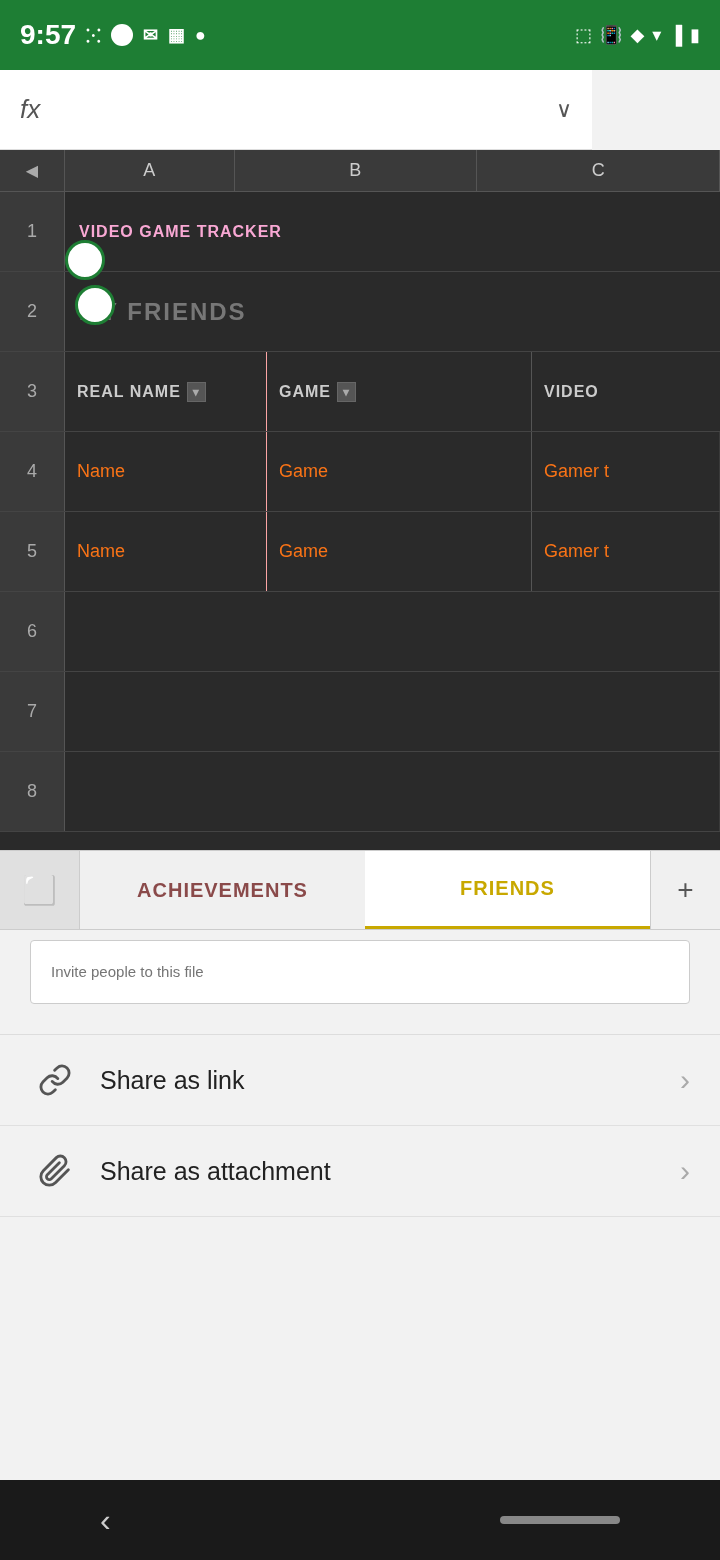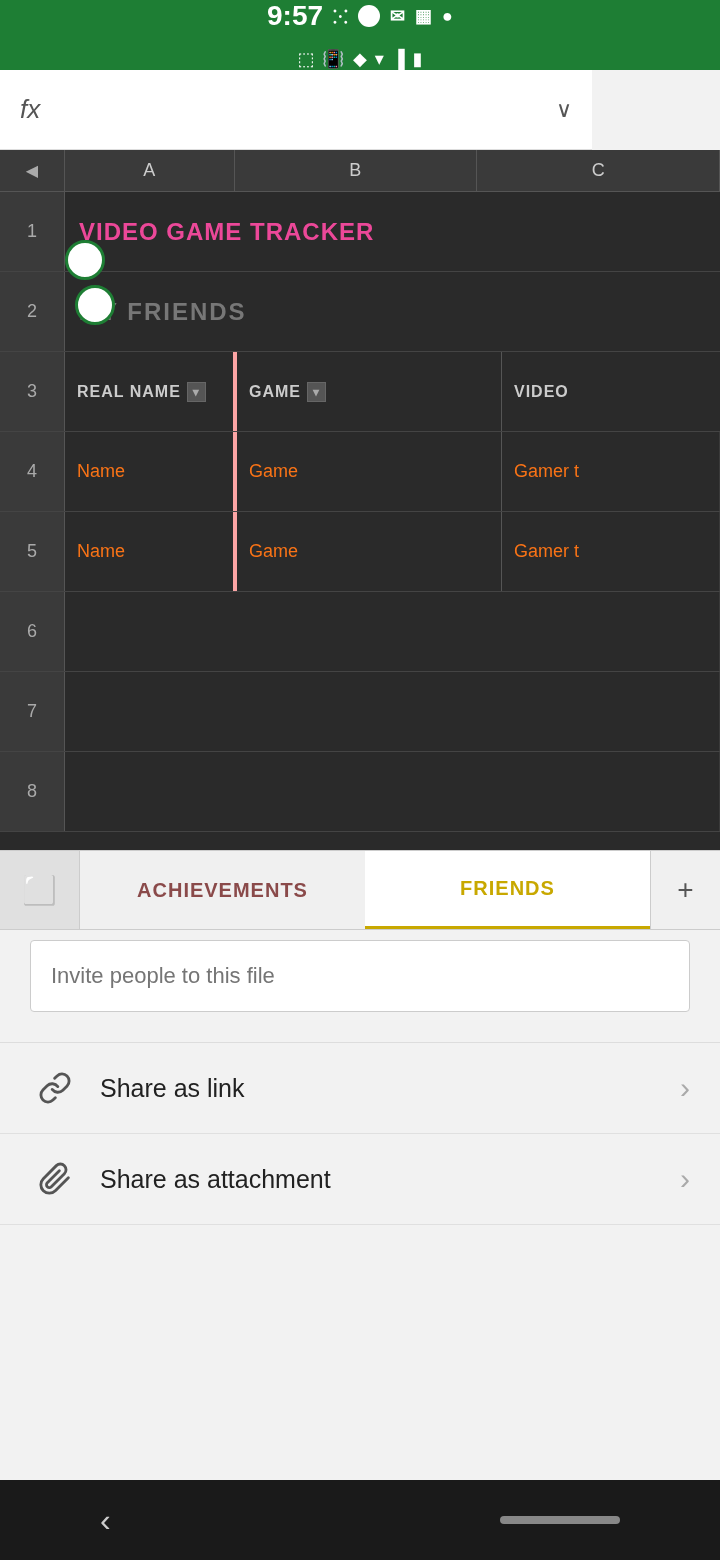--- a/index.html
+++ b/index.html
@@ -17,21 +17,20 @@
     .status-bar {
       width: 720px;
       height: 70px;
       background: #1e7e34;
       display: flex;
       align-items: center;
       justify-content: space-between;
       padding: 0 20px;
       position: relative;
       z-index: 100;
-      flex-direction: column;
     }
     .status-left {
       display: flex;
       align-items: center;
       gap: 10px;
       color: white;
       font-size: 28px;
       font-weight: bold;
     }
     .status-icons {
@@ -144,22 +143,22 @@
     
     .row-1 { height: 80px; }
     .title-cell {
       flex: 1;
       display: flex;
       align-items: center;
       padding: 0 14px;
       background: #2a2a2a;
     }
     .title-text {
-      color: #ec4899;
-      font-size: 24px;
+      color: #f9a8d4;
+      font-size: 16px;
       font-weight: 700;
       letter-spacing: 1px;
     }
 
     
     .section-header-cell {
       flex: 1;
       display: flex;
       align-items: center;
       padding: 0 14px;
@@ -175,21 +174,21 @@
     .col-label-cell {
       display: flex;
       align-items: center;
       padding: 0 12px;
       gap: 6px;
       color: #ccc;
       font-size: 16px;
       font-weight: 600;
       letter-spacing: 1px;
     }
-    .col-label-a { width: 172px; border-right: 4px solid #fca5a5; }
+    .col-label-a { width: 202px; border-right: 1px solid #fca5a5; }
     .col-label-b { width: 265px; border-right: 1px solid #555; }
     .col-label-c { flex: 1; }
 
     .dropdown-arrow {
       font-size: 12px;
       color: #aaa;
       background: #555;
       padding: 2px 5px;
       border: 1px solid #666;
     }
@@ -299,21 +298,21 @@
       margin: 10px 30px 30px 30px;
       background: white;
       border: 1px solid #ccc;
       border-radius: 4px;
       padding: 22px 20px;
     }
     .invite-input {
       width: 100%;
       border: none;
       outline: none;
-      font-size: 22px;
+      font-size: 15px;
       color: #8b5cf6;
       background: transparent;
     }
 
     .share-divider {
       height: 1px;
       background: #ddd;
       margin: 0 0;
     }
 

